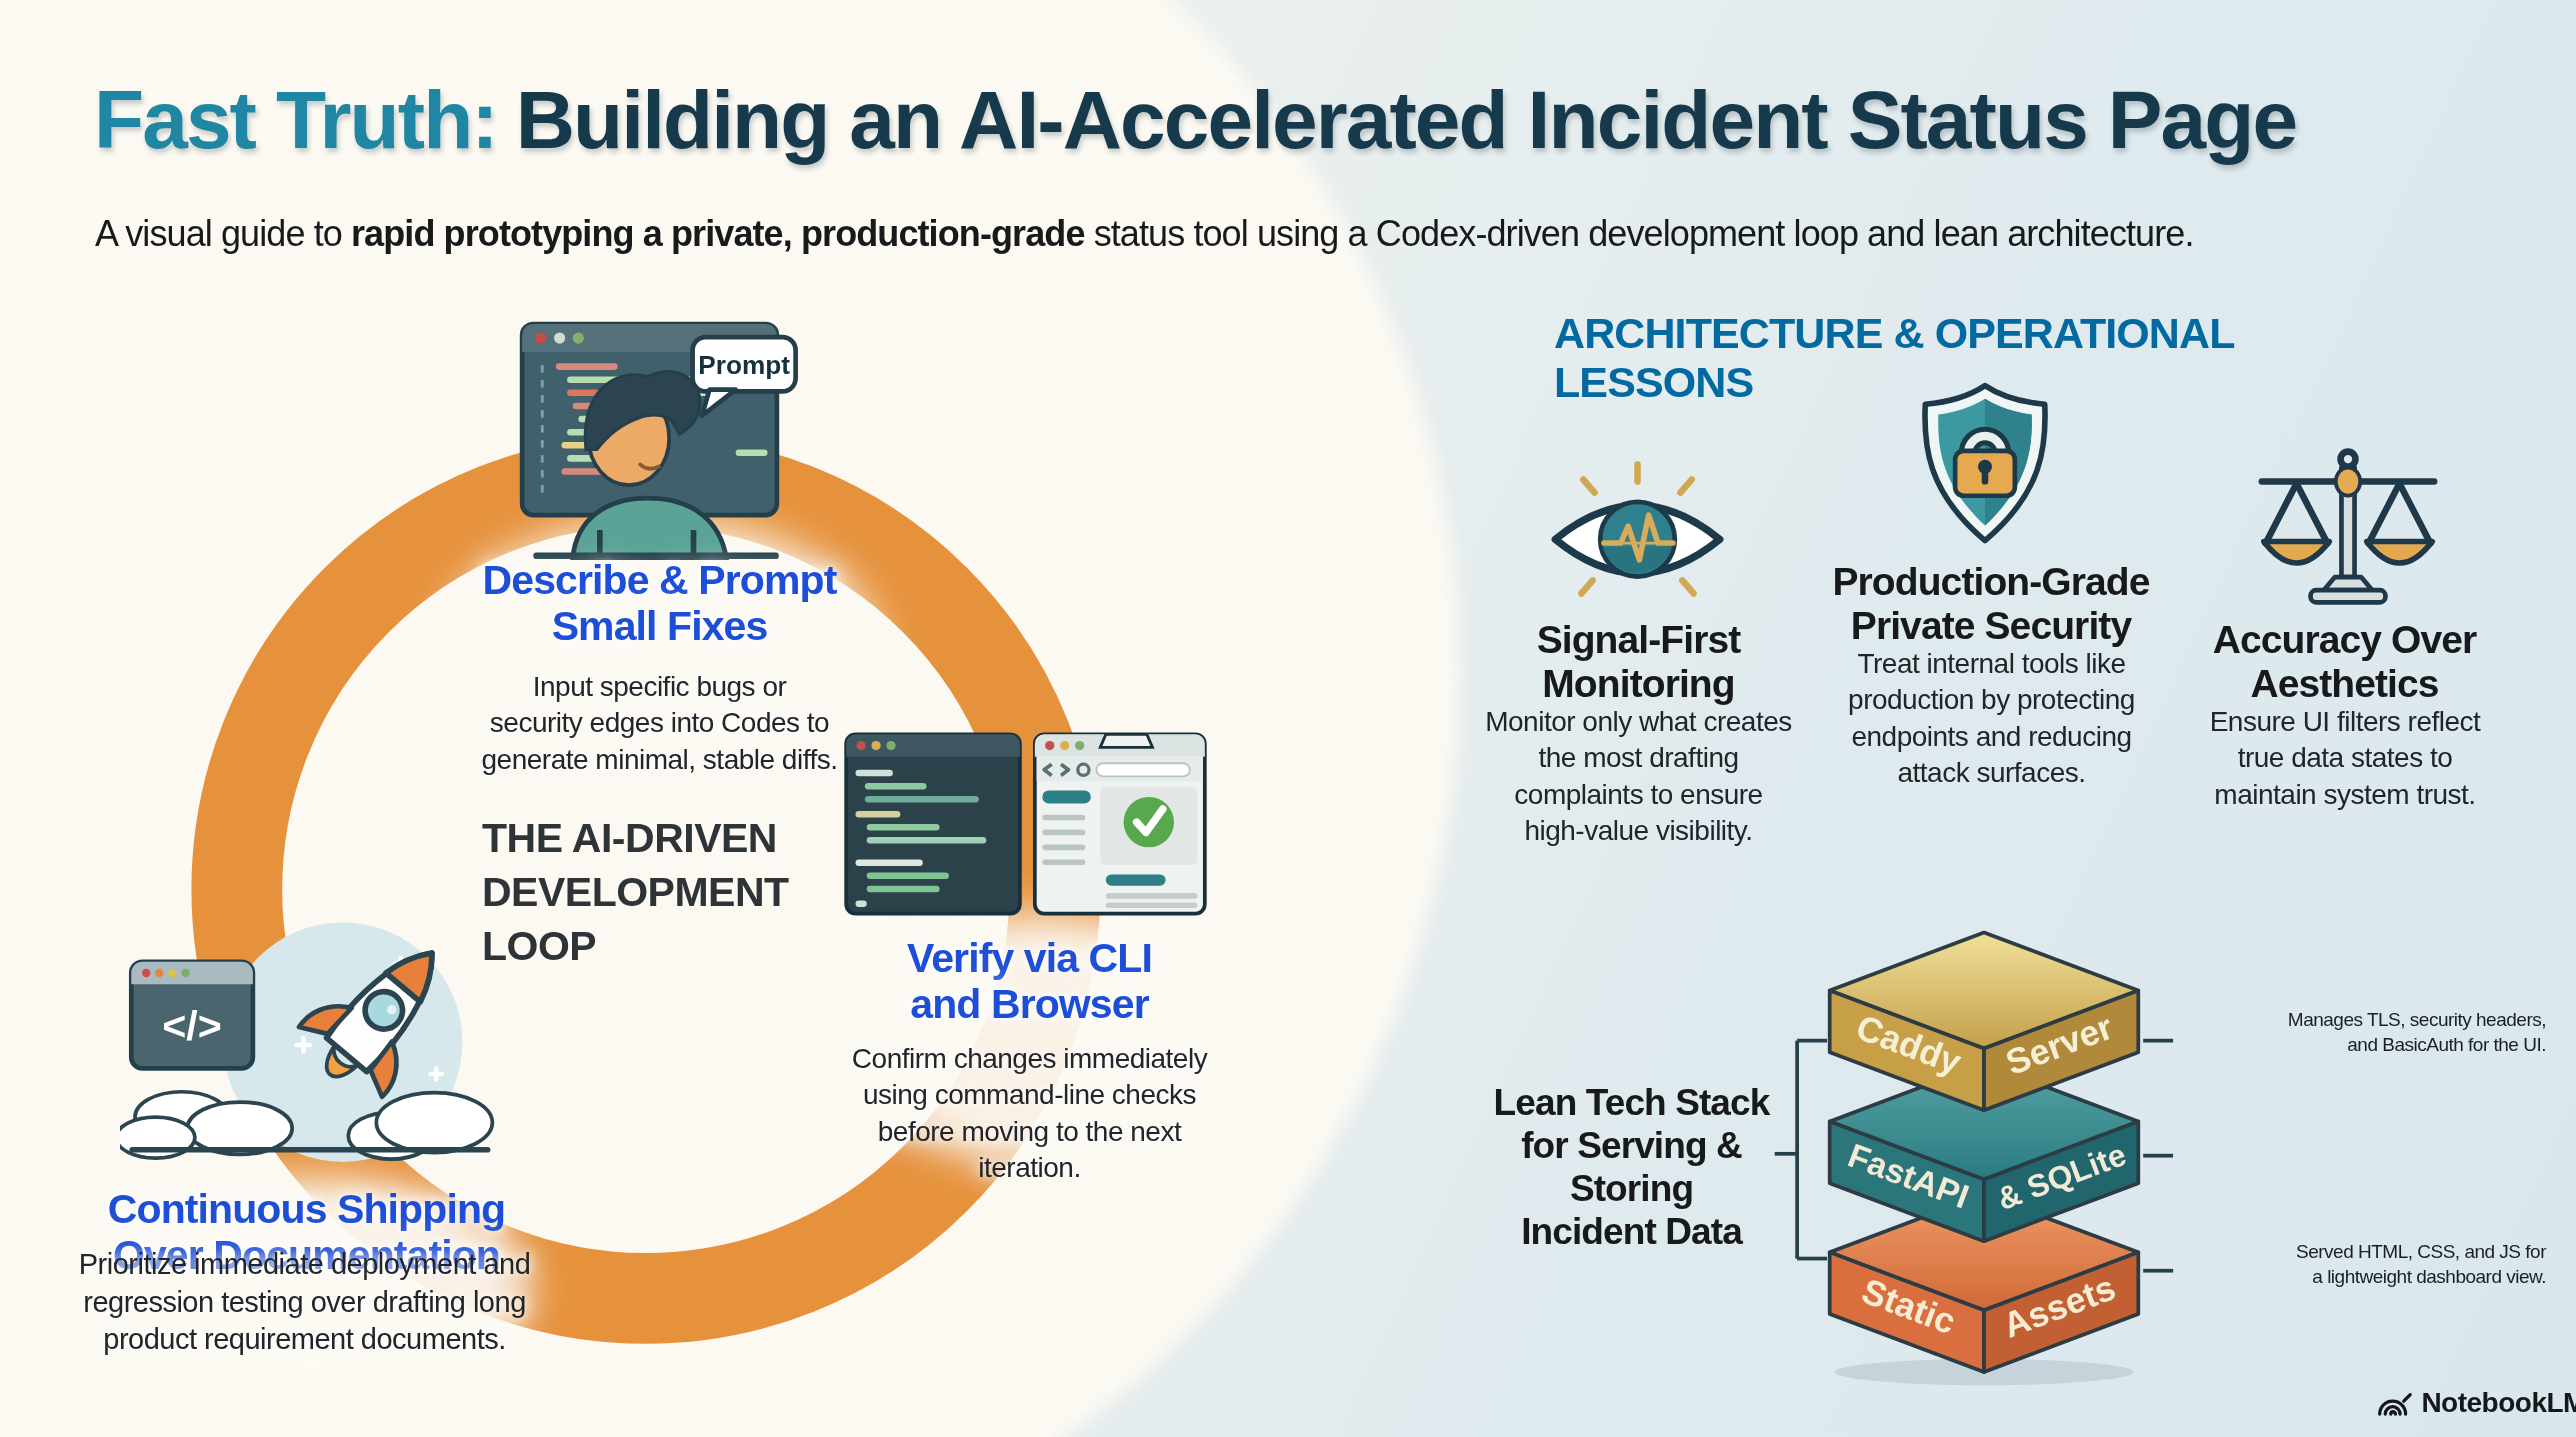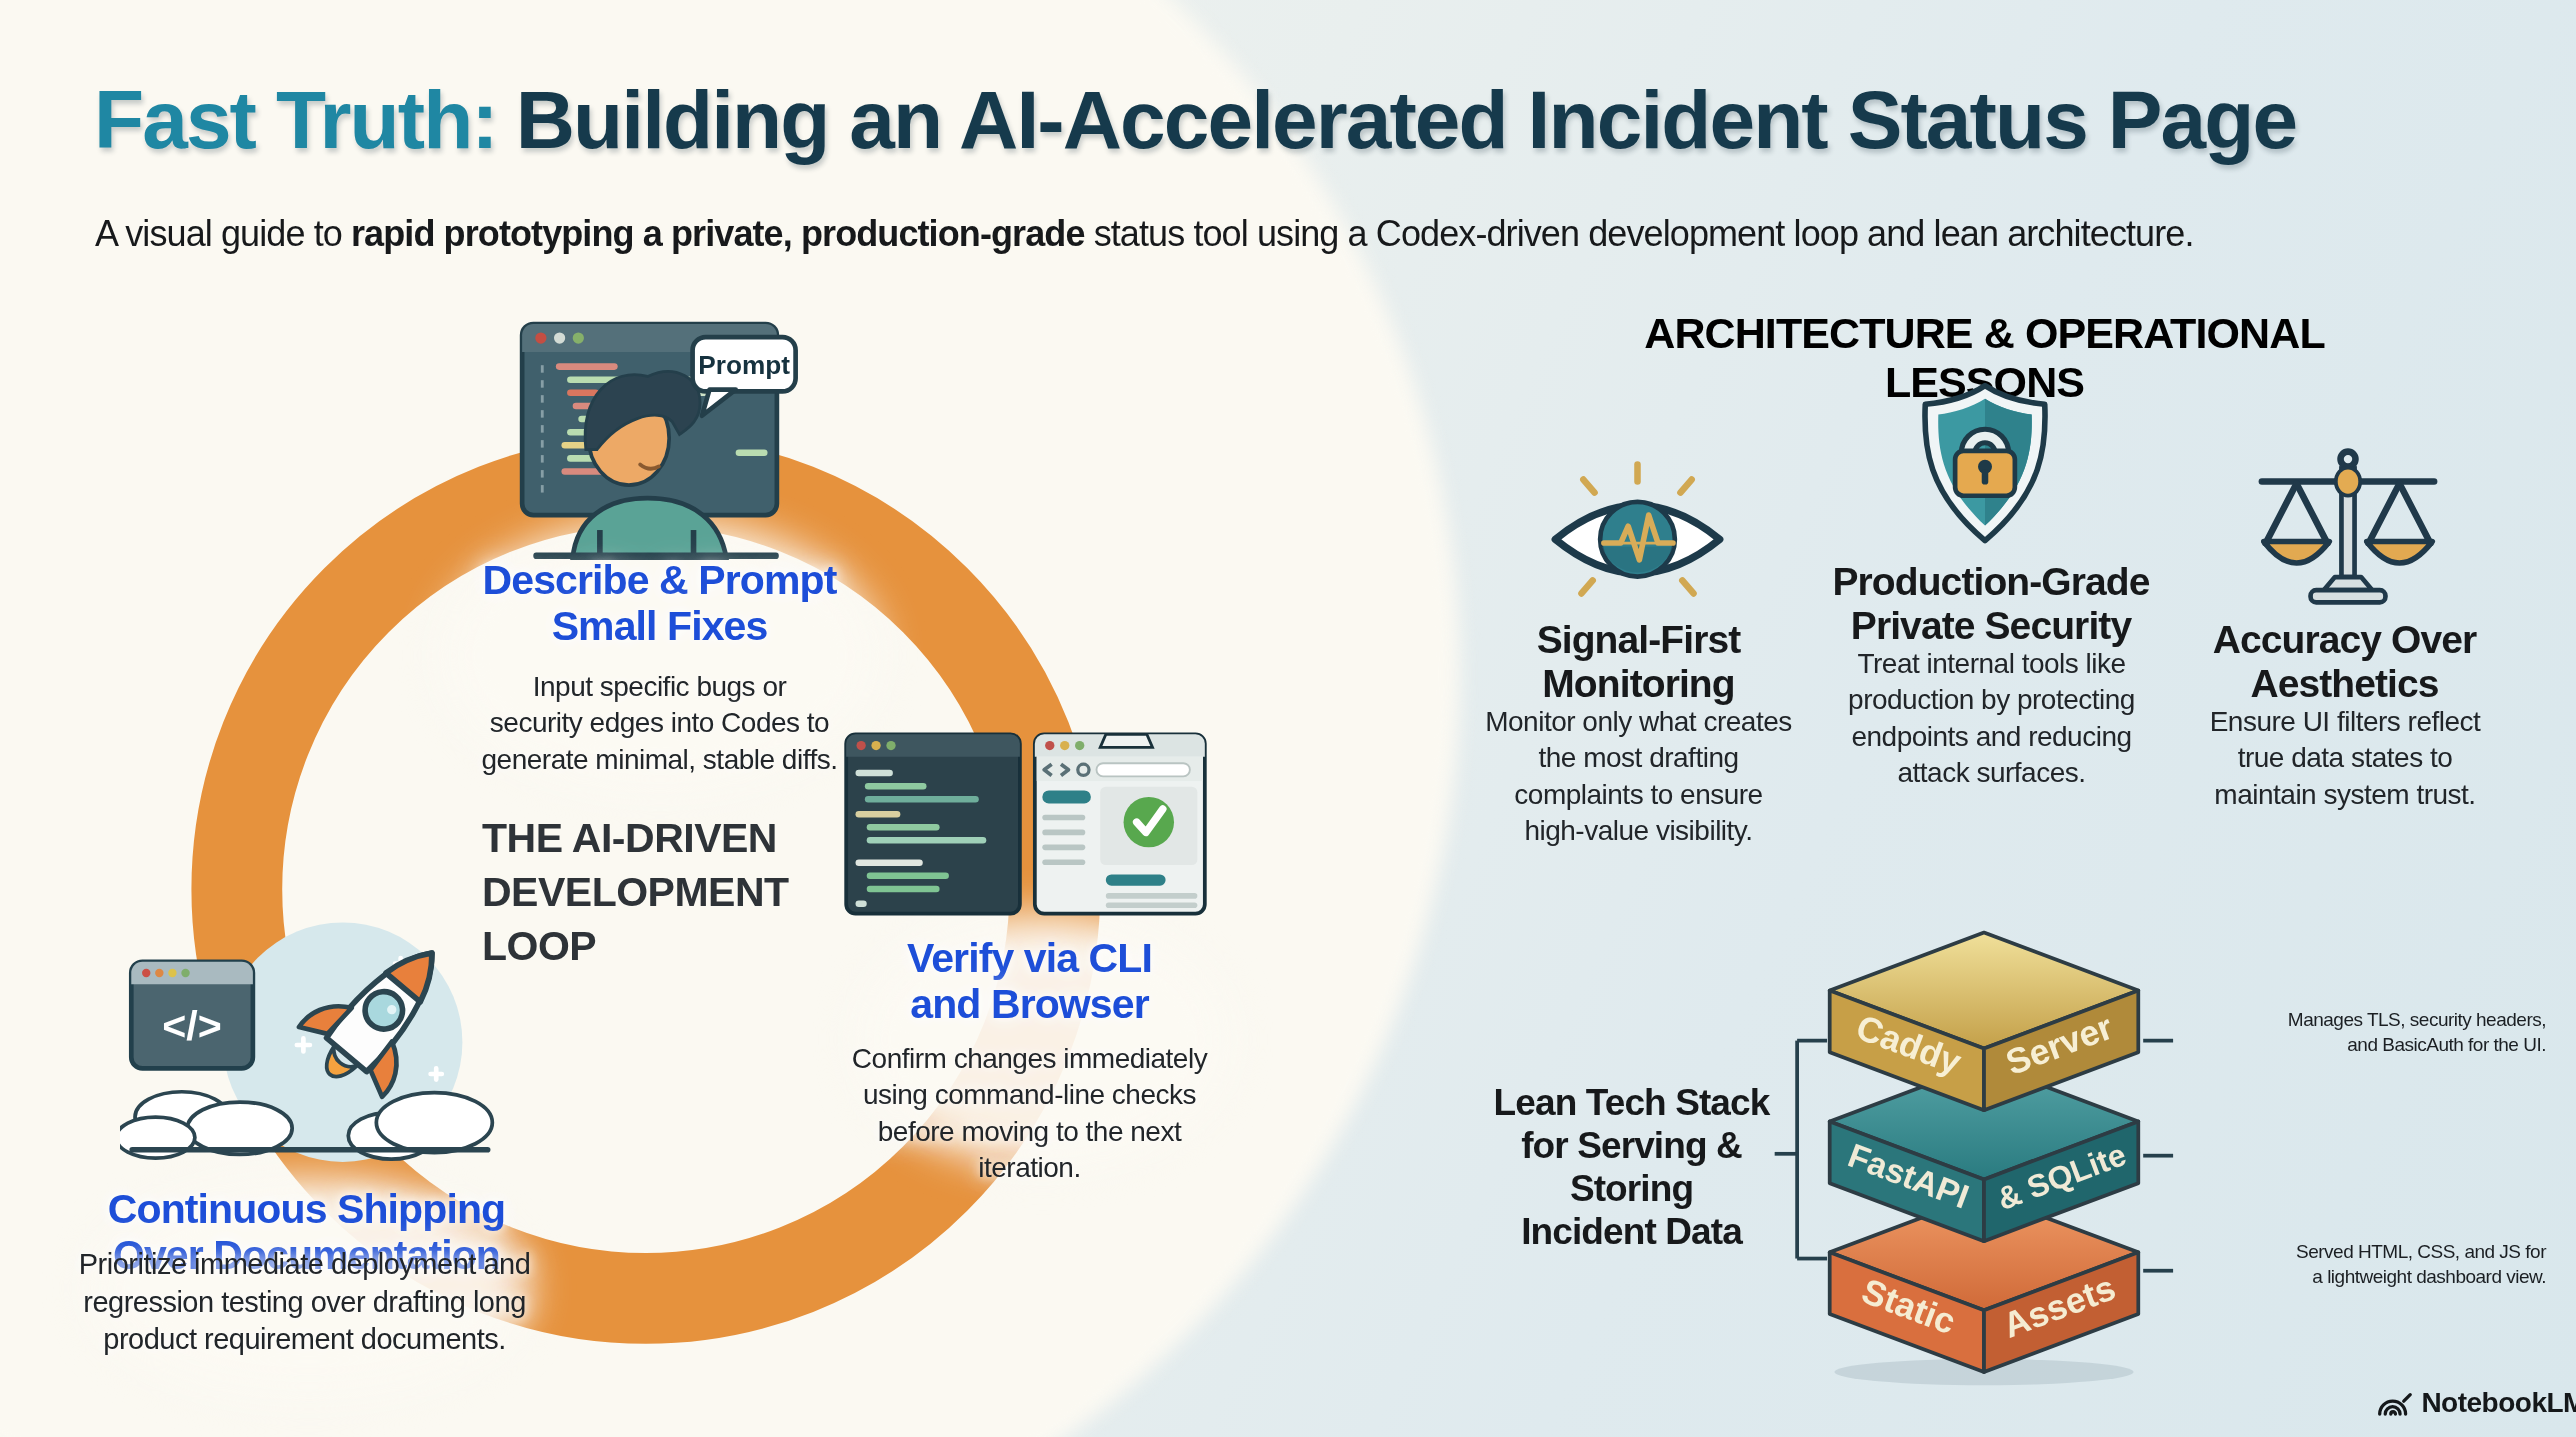--- a/index.html
+++ b/index.html
@@ -21,22 +21,22 @@
   .title-accent{color:#1f87a3;}
   .title-rest{color:#163a4c;margin-left:19px;}
   .subtitle{left:95px;top:213px;width:2434px;white-space:nowrap;
     font-size:36px;letter-spacing:-0.9px;color:#17191b;}
   .subtitle b{font-weight:bold;}
   .node-title{font-weight:bold;font-size:41px;line-height:1.12;text-align:center;
     letter-spacing:-0.9px;color:#1d4ed8;}
   .node-desc{font-size:28px;line-height:1.3;text-align:center;letter-spacing:-0.5px;color:#212529;margin-top:19px;}
   .loop-center{left:482px;top:811px;width:337px;font-size:41px;font-weight:bold;
     line-height:1.32;text-align:left;letter-spacing:-0.5px;color:#2e3338;}
-  .lessons-heading{left:1554px;top:309px;width:861px;text-align:center;
-    font-size:43px;font-weight:bold;letter-spacing:-0.9px;color:#000000;}
+  .lessons-heading{left:1554px;top:309px;width:861px;text-align:left;
+    font-size:43px;font-weight:bold;letter-spacing:-0.9px;color:#0369a1;}
   .lesson-title{font-weight:bold;font-size:39px;line-height:1.14;text-align:center;
     letter-spacing:-0.9px;color:#17191b;}
   .lesson-desc{font-size:28px;line-height:1.3;text-align:center;letter-spacing:-0.5px;color:#212529;}
   .stack-heading{left:1463px;top:1082px;width:337px;text-align:center;
     font-size:37px;font-weight:bold;line-height:1.16;letter-spacing:-0.9px;color:#17191b;}
   .stack-note{width:365px;font-size:19px;line-height:1.33;letter-spacing:-0.5px;
     text-align:right;color:#1b1f23;}
   
   .blob{background:rgba(252,250,243,.92);border-radius:50%;filter:blur(20.6px);}
   

